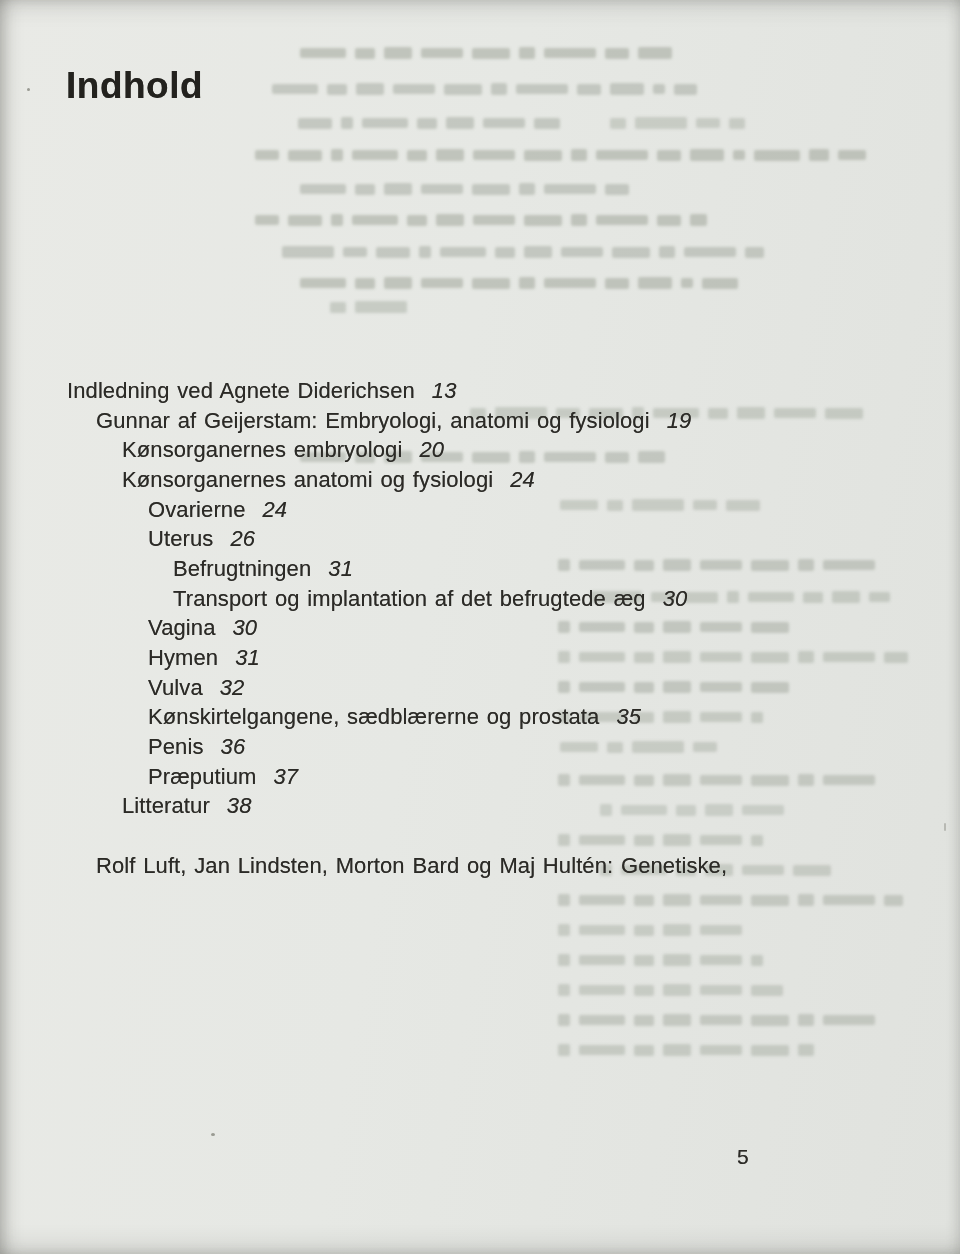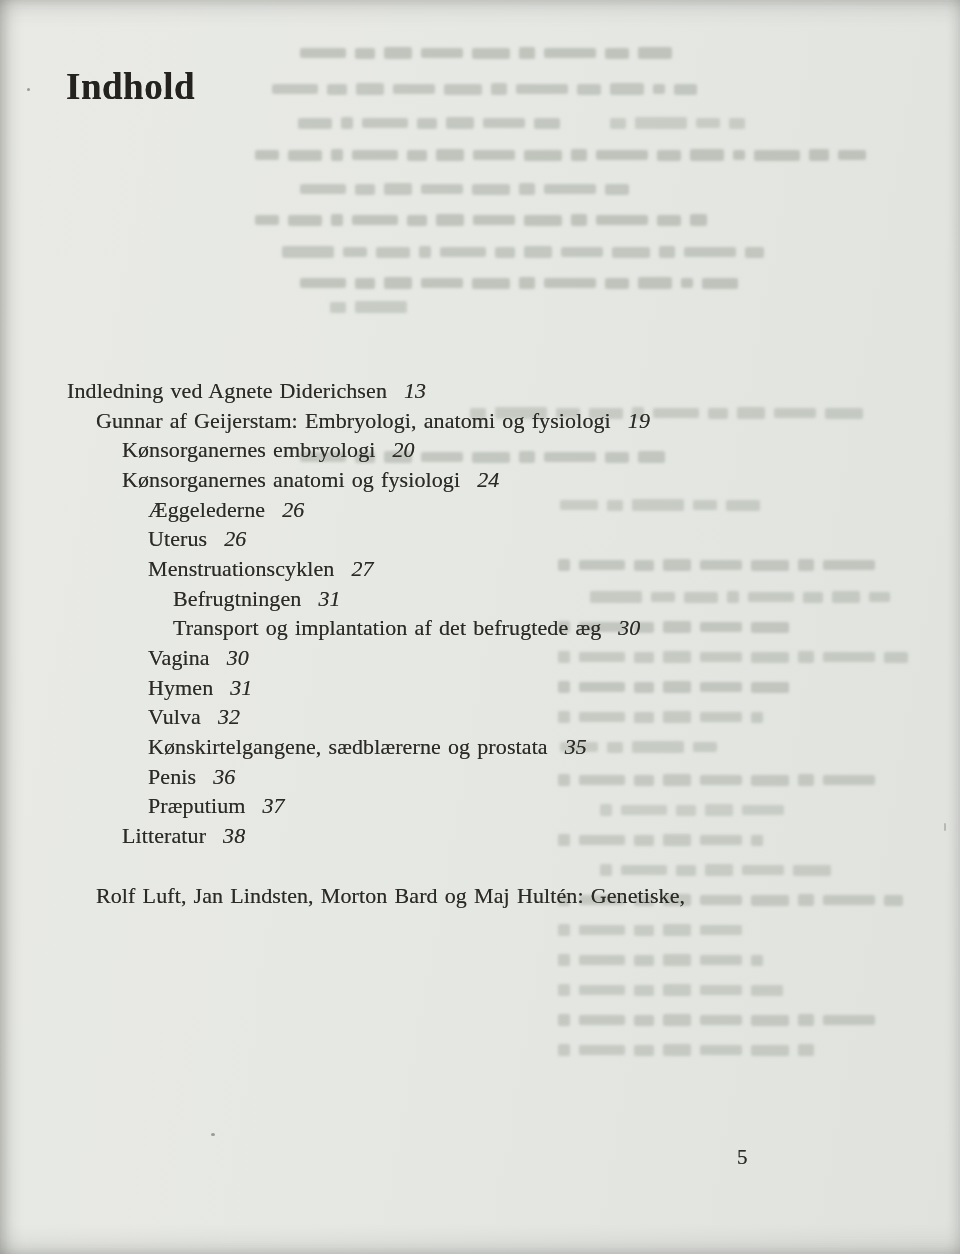--- a/index.html
+++ b/index.html
@@ -6,21 +6,21 @@
   .page{
     position:relative;
     width:960px;height:1254px;
     overflow:hidden;
     background:linear-gradient(100deg,#e9eae6 0%,#e6e8e4 45%,#e0e2de 100%);
     box-shadow:
       inset 14px 0 20px -12px rgba(55,55,50,.38),
       inset -8px 0 16px -10px rgba(55,55,50,.22),
       inset 0 16px 26px -16px rgba(55,55,50,.28),
       inset 0 -18px 28px -18px rgba(55,55,50,.30);
-    font-family:Liberation Serif, serif;
+    font-family:Liberation Sans, sans-serif;
     color:#2b2a26;
   }
   .page-title{
     position:absolute;left:66px;top:40px;
     font-size:37px;font-weight:700;letter-spacing:.5px;
     color:#23221e;
     text-shadow:0 0 .5px rgba(35,34,30,.7);
   }
   .toc{
     position:absolute;left:67px;top:376px;width:848px;
@@ -357,27 +357,24 @@
       <div class="toc-row indent-1">
         <span class="line">Gunnar af Geijerstam: Embryologi, anatomi og fysiologi<span class="toc-page">19</span></span>
       </div>
       <div class="toc-row indent-2">
         <span class="line">Kønsorganernes embryologi<span class="toc-page">20</span></span>
       </div>
       <div class="toc-row indent-2">
         <span class="line">Kønsorganernes anatomi og fysiologi<span class="toc-page">24</span></span>
       </div>
       <div class="toc-row indent-3">
-        <span class="line">Æggelederne<span class="toc-page">26</span></span>
+        <span class="line">Ovarierne<span class="toc-page">24</span></span>
       </div>
       <div class="toc-row indent-3">
         <span class="line">Uterus<span class="toc-page">26</span></span>
-      </div>
-      <div class="toc-row indent-3">
-        <span class="line">Menstruationscyklen<span class="toc-page">27</span></span>
       </div>
       <div class="toc-row indent-4">
         <span class="line">Befrugtningen<span class="toc-page">31</span></span>
       </div>
       <div class="toc-row indent-4">
         <span class="line">Transport og implantation af det befrugtede æg<span class="toc-page">30</span></span>
       </div>
       <div class="toc-row indent-3">
         <span class="line">Vagina<span class="toc-page">30</span></span>
       </div>

